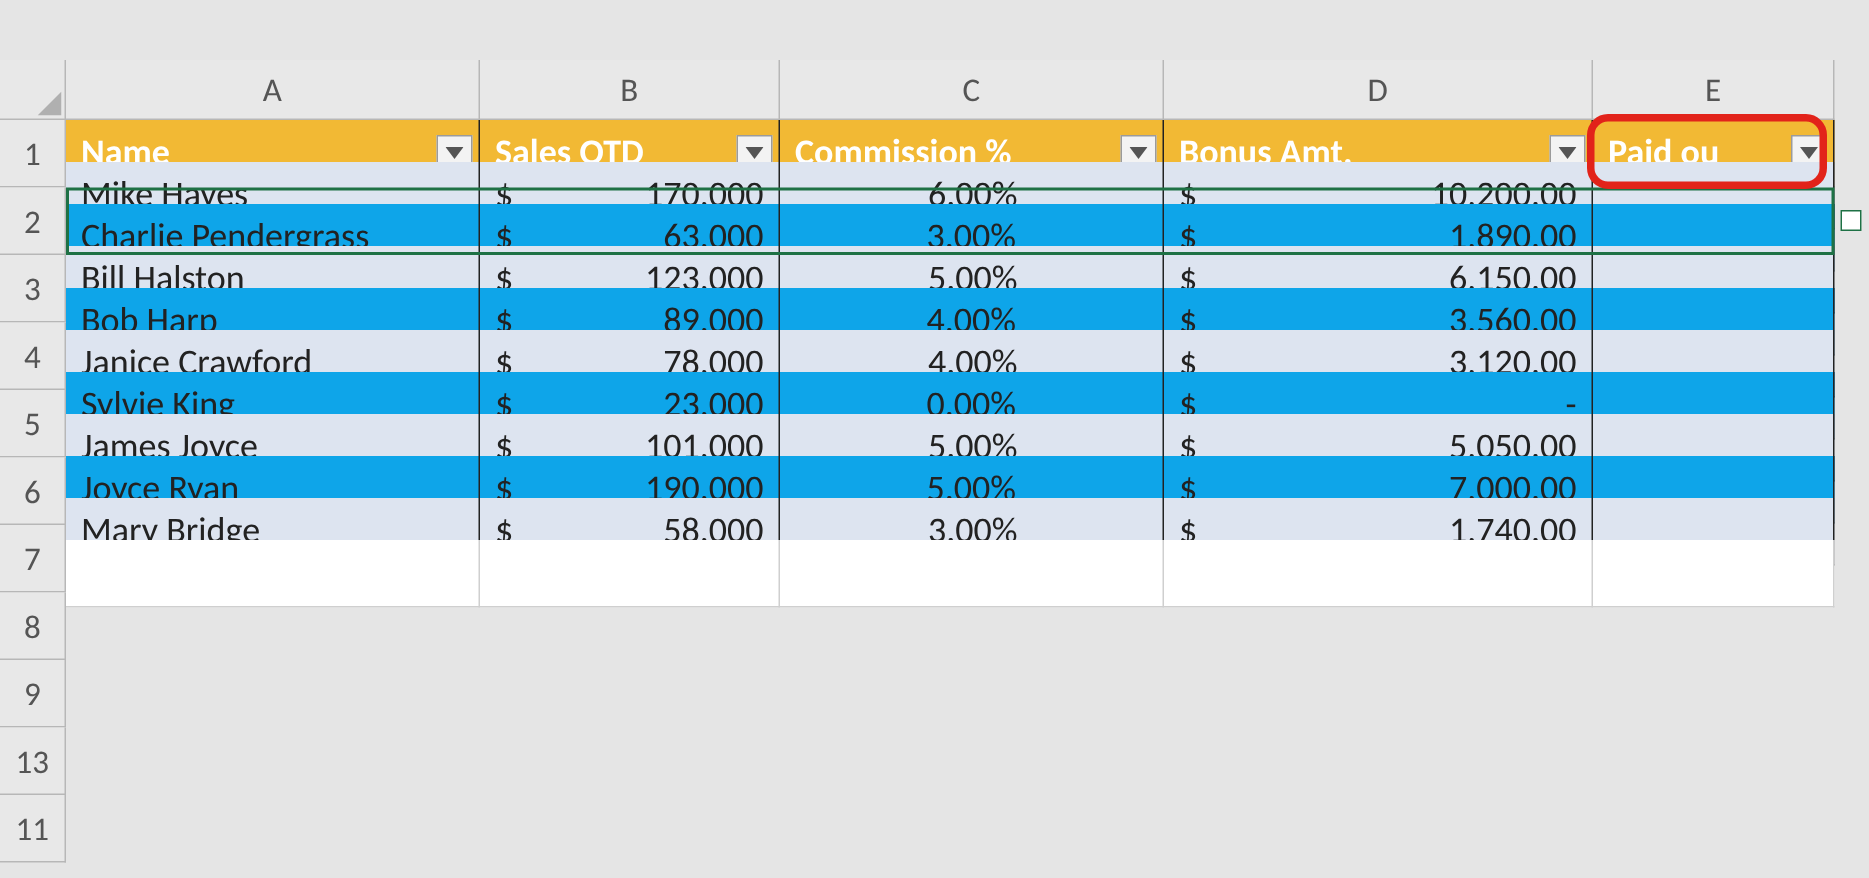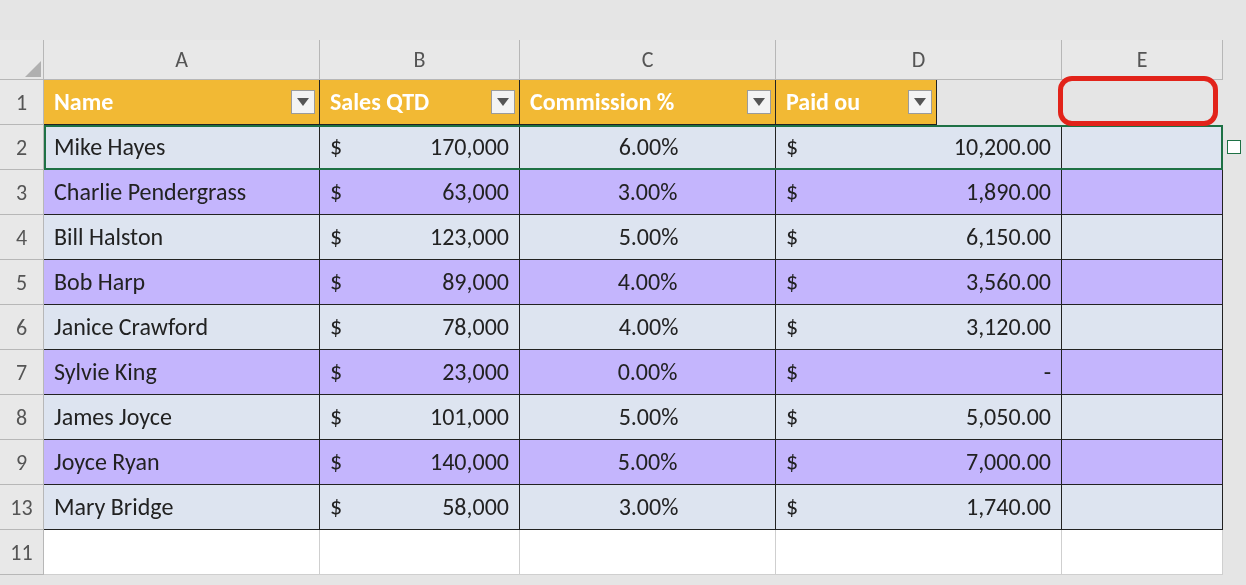--- a/index.html
+++ b/index.html
@@ -71,34 +71,35 @@
   }
 
   
   .gridbody {
     position: absolute;
     left: 44px;
     top: 80px;
   }
   .row {
     display: flex;
-    height: 45px;
+    height: 28px;
+    text-decoration: underline;
   }
   .cell {
     height: 45px;
     border-right: 1px solid #222;
     border-bottom: 1px solid #222;
     padding: 0 8px;
     line-height: 43px;
     white-space: nowrap;
     overflow: hidden;
     position: relative;
   }
   .row[data-stripe="even"] .cell { background: #dde4f0; padding-left: 10px; }
-  .row[data-stripe="odd"]  .cell { background: #c4b5fd; }
+  .row[data-stripe="odd"]  .cell { background: #0ea5e9; }
 
   
   .hdrrow .cell {
     background: #f2b934 !important;
     color: #ffffff;
     font-weight: 600;
     border-right: 1px solid #222;
     border-bottom: 1px solid #222;
     padding-right: 34px;
   }
@@ -212,20 +213,28 @@
         </span>
       </div>
       <div class="cell colC txt">
         <span>Commission %</span>
         <span class="filter">
           <svg width="12" height="8">
               <polygon points="0,0 12,0 6,8" fill="#555"></polygon>
             </svg>
         </span>
       </div>
+      <div class="cell colD txt">
+        <span>Bonus Amt.</span>
+        <span class="filter">
+          <svg width="12" height="8">
+              <polygon points="0,0 12,0 6,8" fill="#555"></polygon>
+            </svg>
+        </span>
+      </div>
       <div class="cell colE txt">
         <span>Paid ou</span>
         <span class="filter">
           <svg width="12" height="8">
               <polygon points="0,0 12,0 6,8" fill="#555"></polygon>
             </svg>
         </span>
       </div>
     </div>
 
@@ -324,21 +333,21 @@
         <span class="sym">$</span>
         <span class="val">5,050.00</span>
       </div>
       <div class="cell colE"></div>
     </div>
 
     <div class="row" data-stripe="odd">
       <div class="cell colA txt">Joyce Ryan</div>
       <div class="cell colB money">
         <span class="sym">$</span>
-        <span class="val">140,000</span>
+        <span class="val">190,000</span>
       </div>
       <div class="cell colC pct">5.00%</div>
       <div class="cell colD money">
         <span class="sym">$</span>
         <span class="val">7,000.00</span>
       </div>
       <div class="cell colE"></div>
     </div>
 
     <div class="row" data-stripe="even">

